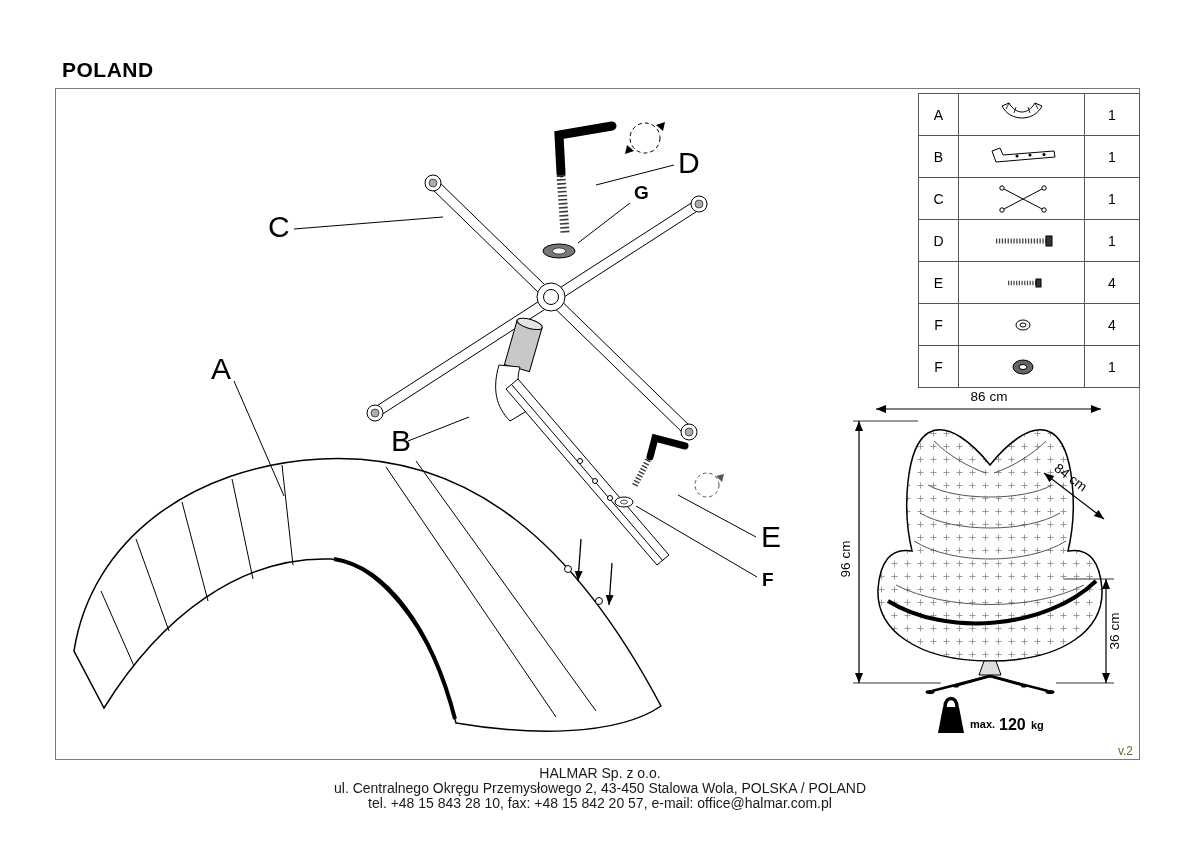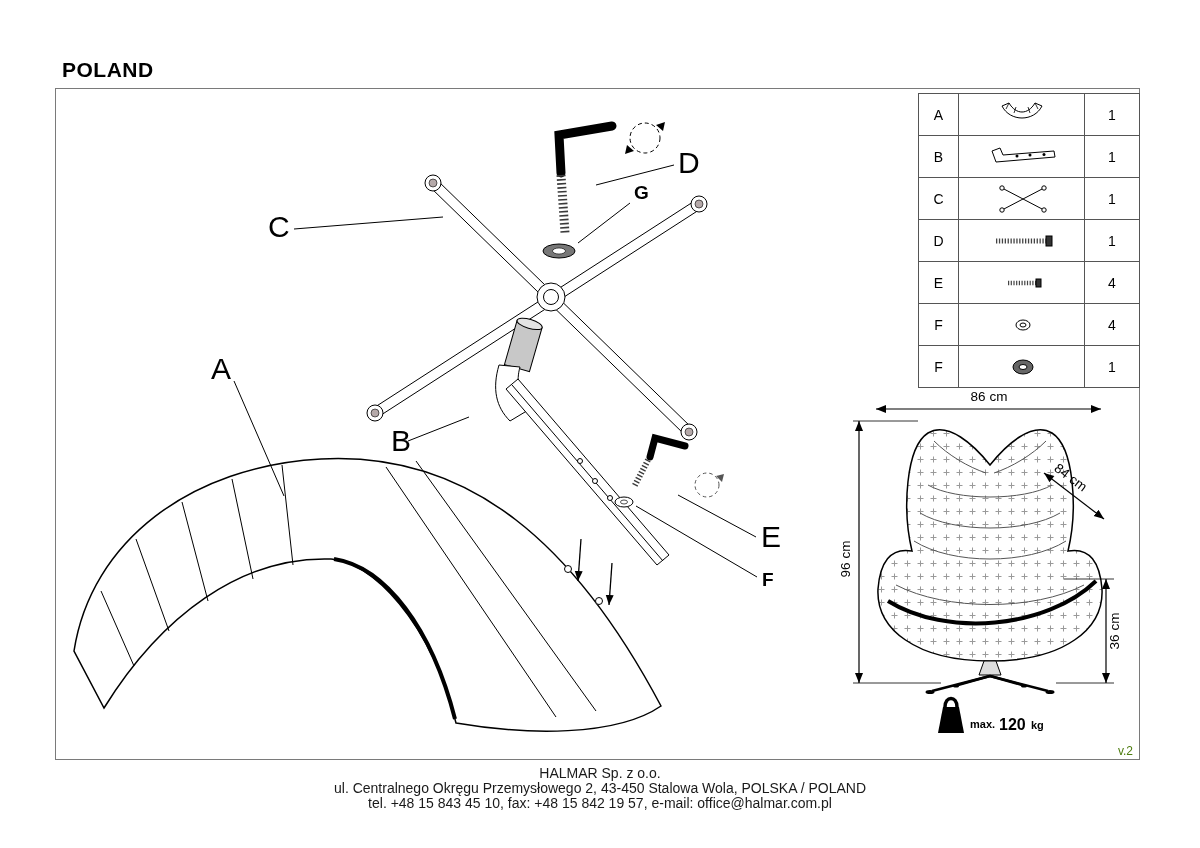--- a/index.html
+++ b/index.html
@@ -290,14 +290,14 @@
     </div>
 
   </div>
 
   <span class="version-label">v.2</span>
 </div>
 
 <div class="footer">
   <div>HALMAR Sp. z o.o.</div>
   <div>ul. Centralnego Okręgu Przemysłowego 2, 43-450 Stalowa Wola, POLSKA / POLAND</div>
-  <div>tel. +48 15 843 45 10, fax: +48 15 842 19 57, e-mail: office@halmar.com.pl</div>
+  <div>tel. +48 15 843 28 10, fax: +48 15 842 20 57, e-mail: office@halmar.com.pl</div>
 </div>
 
 </body></html>

